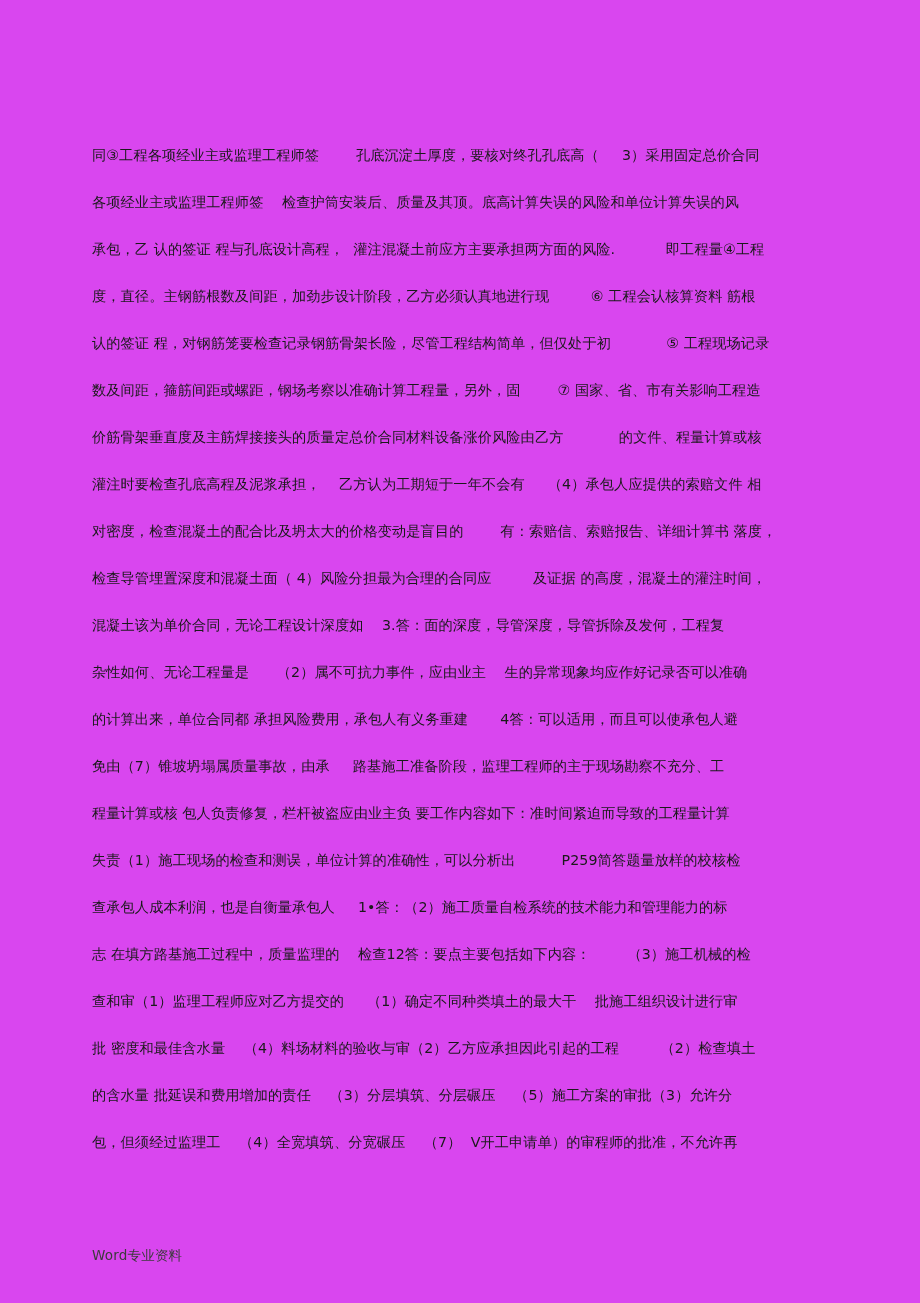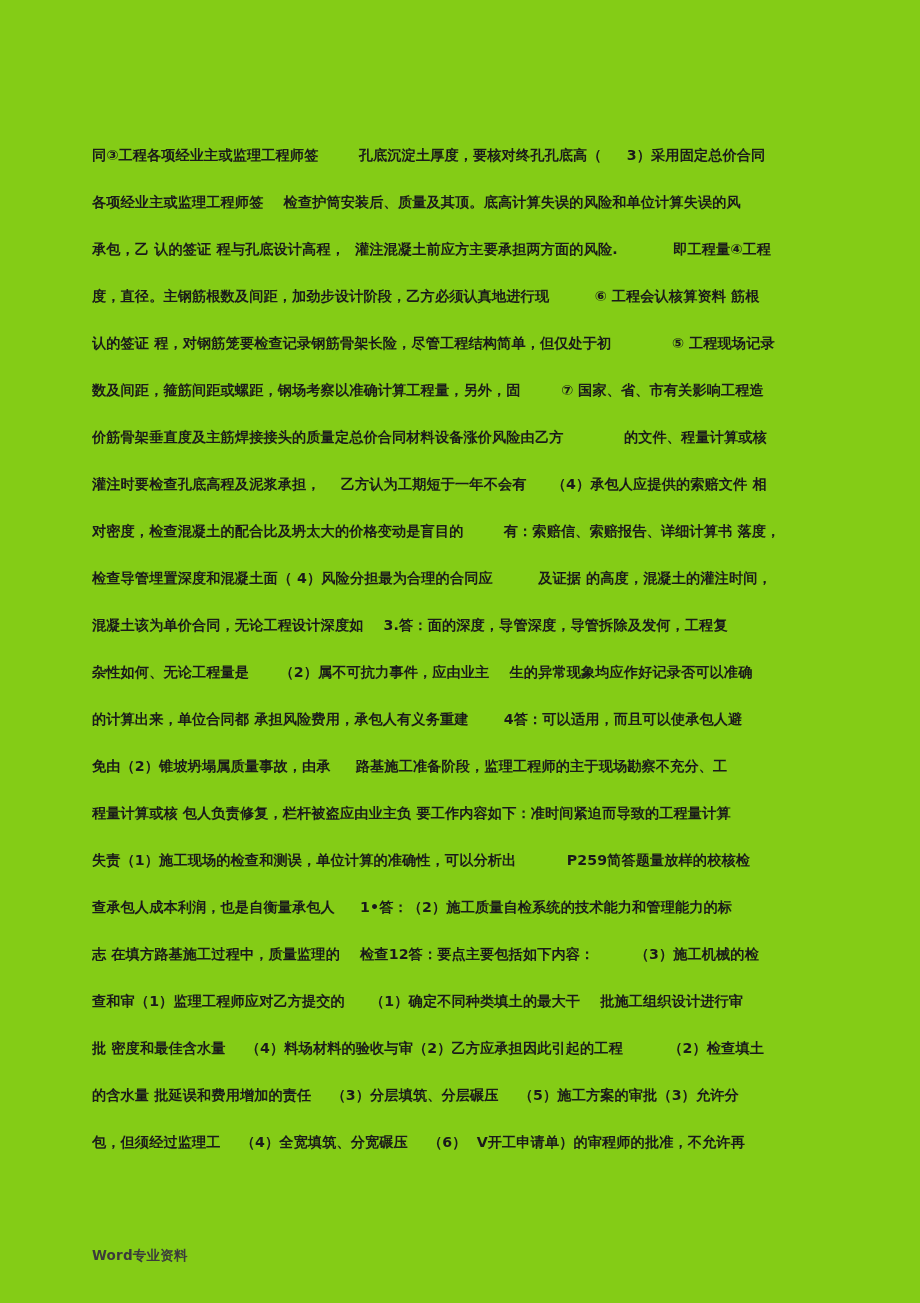--- a/index.html
+++ b/index.html
@@ -9,24 +9,23 @@
     background: #ffffff;
   }
   body {
     font-family: "DejaVu Sans", "Liberation Sans", sans-serif;
     -webkit-font-smoothing: antialiased;
   }
   #page {
     position: relative;
     width: 920px;
     height: 1303px;
-    background: #84cc16;
+    background: #d946ef;
     overflow: hidden;
     box-sizing: border-box;
-    font-weight: bold;
   }
   #doc-body {
     position: absolute;
     left: 92px;
     top: 132px;
     width: 778px;
   }
   .doc-line {
     font-size: 14.2px;
     line-height: 47px;
@@ -60,26 +59,26 @@
     <div class="doc-line">度，直径。主钢筋根数及间距，加劲步设计阶段，乙方必须认真地进行现         ⑥ 工程会认核算资料 筋根</div>
     <div class="doc-line">认的签证 程，对钢筋笼要检查记录钢筋骨架长险，尽管工程结构简单，但仅处于初            ⑤ 工程现场记录</div>
     <div class="doc-line">数及间距，箍筋间距或螺距，钢场考察以准确计算工程量，另外，固        ⑦ 国家、省、市有关影响工程造</div>
     <div class="doc-line">价筋骨架垂直度及主筋焊接接头的质量定总价合同材料设备涨价风险由乙方            的文件、程量计算或核</div>
     <div class="doc-line">灌注时要检查孔底高程及泥浆承担，    乙方认为工期短于一年不会有     （4）承包人应提供的索赔文件 相</div>
     <div class="doc-line">对密度，检查混凝土的配合比及坍太大的价格变动是盲目的        有：索赔信、索赔报告、详细计算书 落度，</div>
     <div class="doc-line">检查导管埋置深度和混凝土面（ 4）风险分担最为合理的合同应         及证据 的高度，混凝土的灌注时间，</div>
     <div class="doc-line">混凝土该为单价合同，无论工程设计深度如    3.答：面的深度，导管深度，导管拆除及发何，工程复</div>
     <div class="doc-line">杂性如何、无论工程量是      （2）属不可抗力事件，应由业主    生的异常现象均应作好记录否可以准确</div>
     <div class="doc-line">的计算出来，单位合同都 承担风险费用，承包人有义务重建       4答：可以适用，而且可以使承包人避</div>
-    <div class="doc-line">免由（2）锥坡坍塌属质量事故，由承     路基施工准备阶段，监理工程师的主于现场勘察不充分、工</div>
+    <div class="doc-line">免由（7）锥坡坍塌属质量事故，由承     路基施工准备阶段，监理工程师的主于现场勘察不充分、工</div>
     <div class="doc-line">程量计算或核 包人负责修复，栏杆被盗应由业主负 要工作内容如下：准时间紧迫而导致的工程量计算</div>
     <div class="doc-line">失责（1）施工现场的检查和测误，单位计算的准确性，可以分析出          P259简答题量放样的校核检</div>
     <div class="doc-line">查承包人成本利润，也是自衡量承包人     1•答：（2）施工质量自检系统的技术能力和管理能力的标</div>
     <div class="doc-line">志 在填方路基施工过程中，质量监理的    检查12答：要点主要包括如下内容：        （3）施工机械的检</div>
     <div class="doc-line">查和审（1）监理工程师应对乙方提交的     （1）确定不同种类填土的最大干    批施工组织设计进行审</div>
     <div class="doc-line">批 密度和最佳含水量    （4）料场材料的验收与审（2）乙方应承担因此引起的工程         （2）检查填土</div>
     <div class="doc-line">的含水量 批延误和费用增加的责任    （3）分层填筑、分层碾压    （5）施工方案的审批（3）允许分</div>
-    <div class="doc-line">包，但须经过监理工    （4）全宽填筑、分宽碾压    （6）  V开工申请单）的审程师的批准，不允许再</div>
+    <div class="doc-line">包，但须经过监理工    （4）全宽填筑、分宽碾压    （7）  V开工申请单）的审程师的批准，不允许再</div>
   </div>
 
   <div id="footer">Word专业资料</div>
 
 </div>
 
 </body></html>

